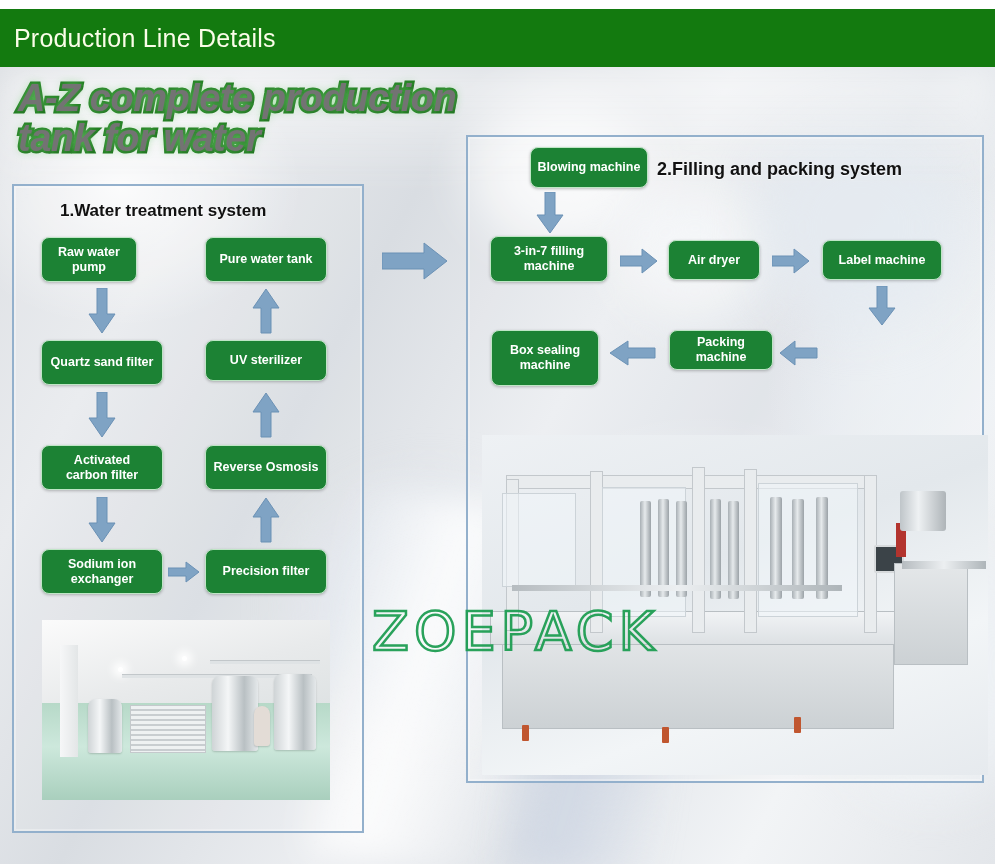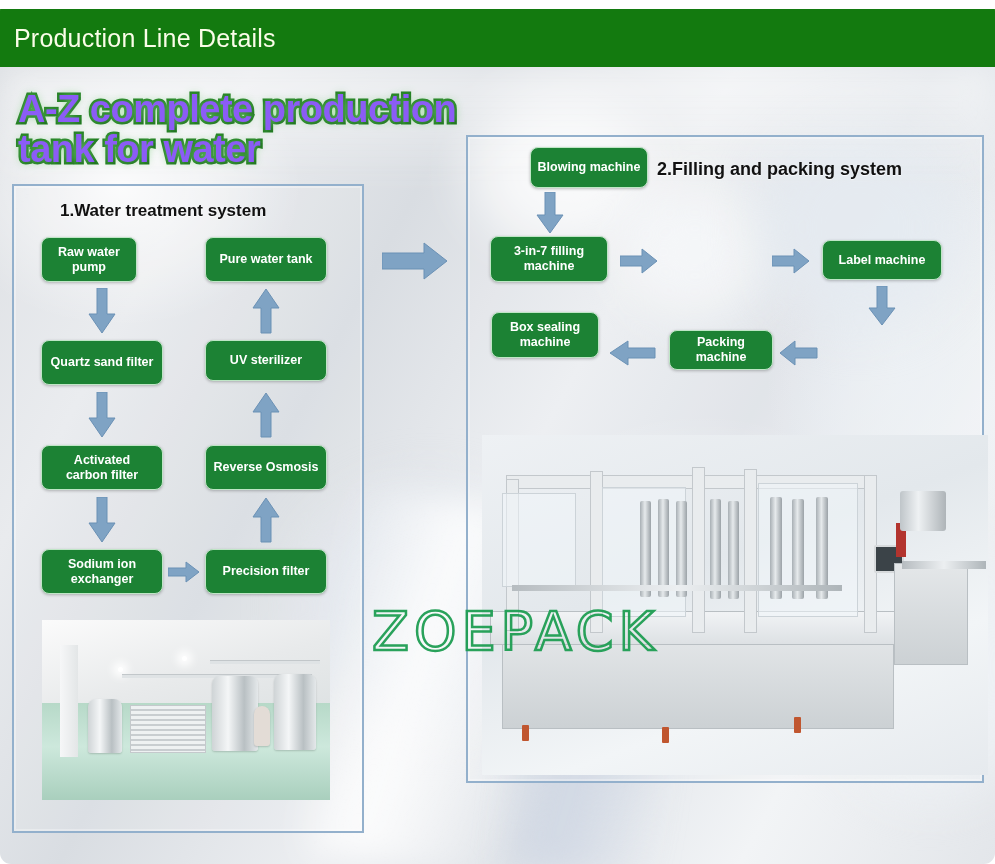--- a/index.html
+++ b/index.html
@@ -1,21 +1,21 @@
 <!DOCTYPE html>
 <html><head>
 <meta charset="utf-8">
 <style>
   html,body{margin:0;padding:0;}
   body{
     width:995px;height:864px;overflow:hidden;
     font-family:"Liberation Sans", sans-serif;
     background:#ffffff;
   }
-  #root{position:relative;width:995px;height:864px;overflow:hidden;background:#fff;border-radius:11px;}
+  #root{position:relative;width:995px;height:864px;overflow:hidden;background:#fff;}
 
   
   .header-bar{
     position:absolute;left:0;top:9px;width:995px;height:58px;
     background:#137a0f;
     display:flex;align-items:center;
   }
   .header-title{
     color:#fbfde8;font-size:25px;letter-spacing:.2px;
     padding-left:14px;font-weight:400;
@@ -31,26 +31,25 @@
       radial-gradient(ellipse 200px 320px at 905px 300px, rgba(236,240,245,.9), rgba(255,255,255,0) 70%),
       linear-gradient(118deg,#dcdfe3 0%, #e9ebee 18%, #d9dde2 34%, #eceef1 52%, #dfe3e8 66%, #f2f4f6 82%, #e3e6ea 100%);
   }
   
   .bk{position:absolute;border-radius:50%;filter:blur(26px);pointer-events:none;}
   .sweep{position:absolute;pointer-events:none;filter:blur(16px);}
 
   
   .hero-title{
     position:absolute;left:18px;top:78px;width:470px;
-    font-size:38px;line-height:1.06;font-weight:bold;
-    color:#8b5cf6;letter-spacing:-.5px;
+    font-size:38px;line-height:1.06;font-weight:bold;font-style:italic;
+    color:#737373;letter-spacing:-.5px;
     -webkit-text-stroke:5px #1e7a1e;
     paint-order:stroke fill;
     text-shadow:0 0 9px rgba(120,210,120,.85), 2px 2px 0 rgba(20,90,20,.45);
-    margin-top:11px;
   }
   .hero-title span{display:block;}
 
   
   .panel{
     position:absolute;
     border:2px solid #93b0cc;
     background:rgba(255,255,255,0.07);
     box-shadow:inset 0 0 0 2px rgba(255,255,255,.30);
   }
@@ -214,24 +213,25 @@
         <polygon class="ar-fill" points="0,12 42,12 42,2 65,20 42,38 42,28 0,28"></polygon>
       </svg>
   </div>
 
   <div class="panel" id="panel-right"></div>
   <div class="sec-title" id="sec-title-2">2.Filling and packing system</div>
 
   <div class="node" style="left:490px;top:147px;width:118px;height:41px;margin-left:40px;">Blowing machine</div>
   <div class="node" style="left:490px;top:236px;width:118px;height:46px;white-space:pre-line;">3-in-7 filling
 machine</div>
+  <div class="node" style="left:668px;top:240px;width:92px;height:40px;">Air dryer</div>
   <div class="node" style="left:822px;top:240px;width:120px;height:40px;">Label machine</div>
   <div class="node" style="left:669px;top:330px;width:104px;height:40px;white-space:pre-line;">Packing
 machine</div>
-  <div class="node" style="left:491px;top:312px;width:108px;height:46px;white-space:pre-line;">Box sealing
+  <div class="node" style="left:491px;top:330px;width:108px;height:56px;white-space:pre-line;">Box sealing
 machine</div>
 
   <div class="arrow" style="left:536px;top:192px;">
     <svg width="28" height="42" viewBox="0 0 28 42">
         <polygon class="ar-fill" points="9,0 19,0 19,23 27,23 14,41 1,23 9,23"></polygon>
       </svg>
   </div>
   <div class="arrow" style="left:620px;top:248px;">
     <svg width="38" height="26" viewBox="0 0 38 26">
         <polygon class="ar-fill" points="0,8 22,8 22,1 37,13 22,25 22,18 0,18"></polygon>

